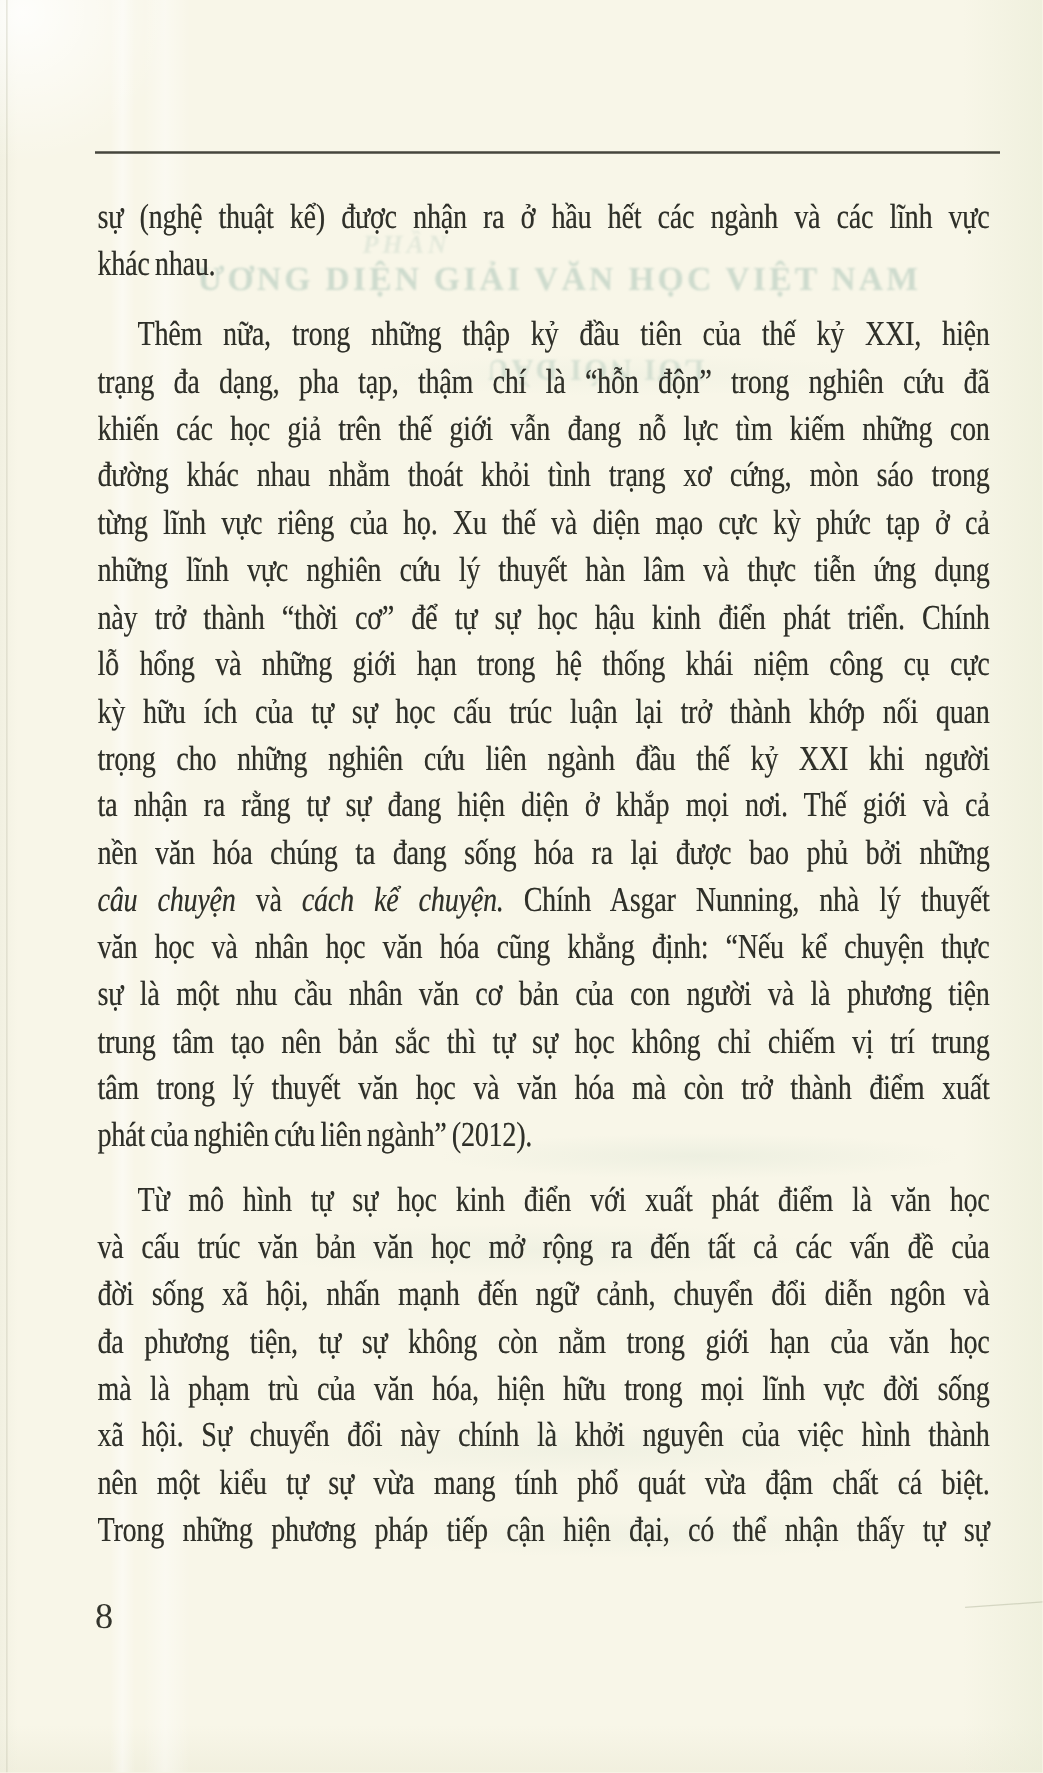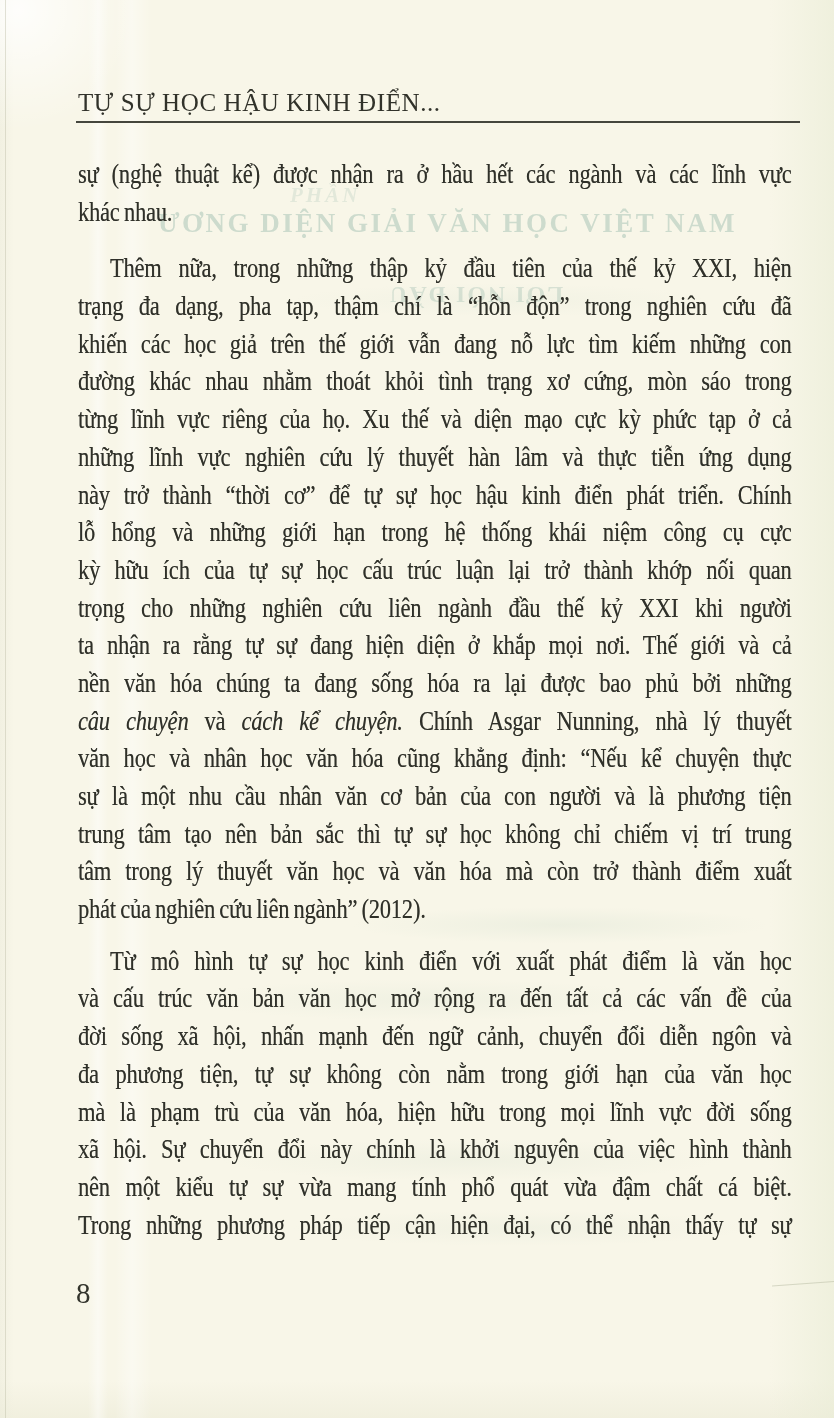--- a/index.html
+++ b/index.html
@@ -69,21 +69,20 @@
 <body>
 
 <div class="page">
   <div class="edge-line"></div>
   <div class="haze"></div>
 
   <div class="ghost ghost-part">PHẦN</div>
   <div class="ghost ghost-title">ƯƠNG DIỆN GIẢI VĂN HỌC VIỆT NAM</div>
   <div class="ghost ghost-foreword">LỜI NÓI ĐẦU</div>
 
-  <div class="running-header">TỰ SỰ HỌC HẬU KINH ĐIỂN...</div>
   <div class="header-rule"></div>
 
   <div class="body-text">
       <div class="para p1">
         <div class="line">sự (nghệ thuật kể) được nhận ra ở hầu hết các ngành và các lĩnh vực</div>
         <div class="line lastline">khác nhau.</div>
       </div>
       <div class="para p2 indented">
         <div class="line">Thêm nữa, trong những thập kỷ đầu tiên của thế kỷ XXI, hiện</div>
         <div class="line">trạng đa dạng, pha tạp, thậm chí là “hỗn độn” trong nghiên cứu đã</div>

